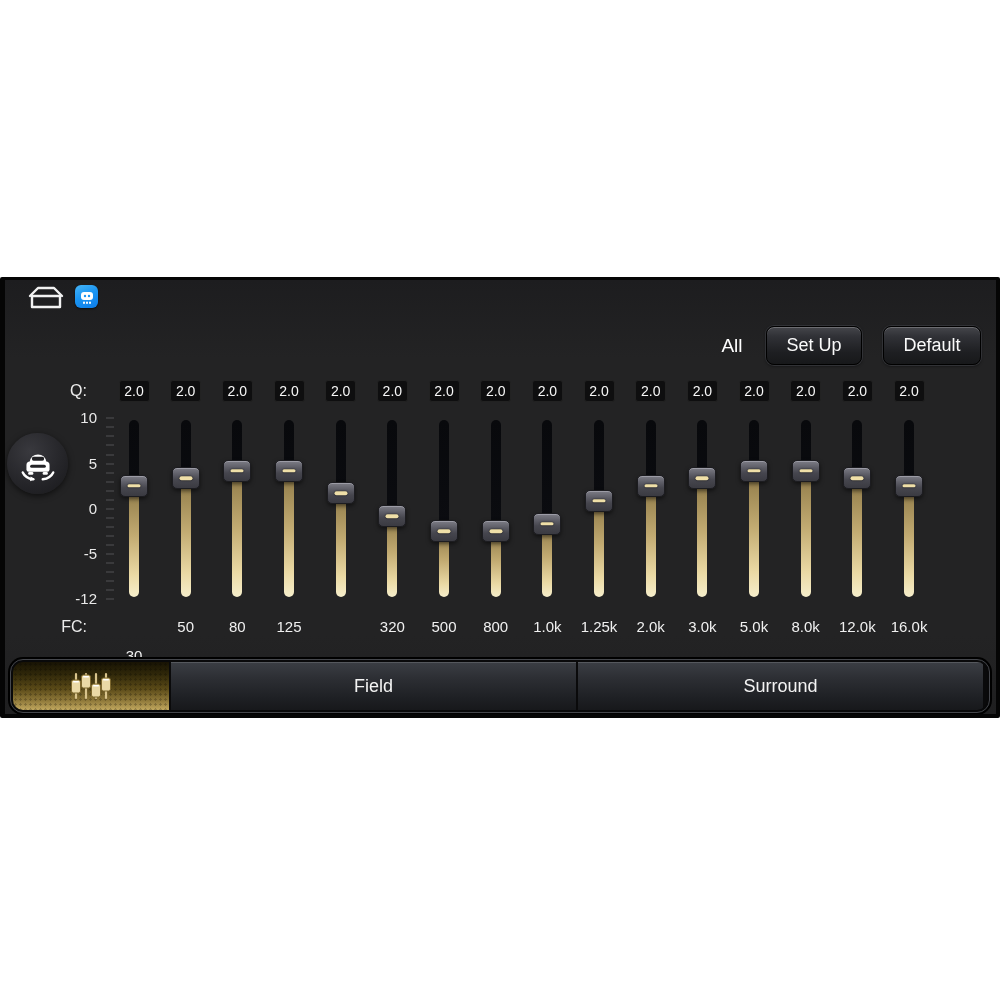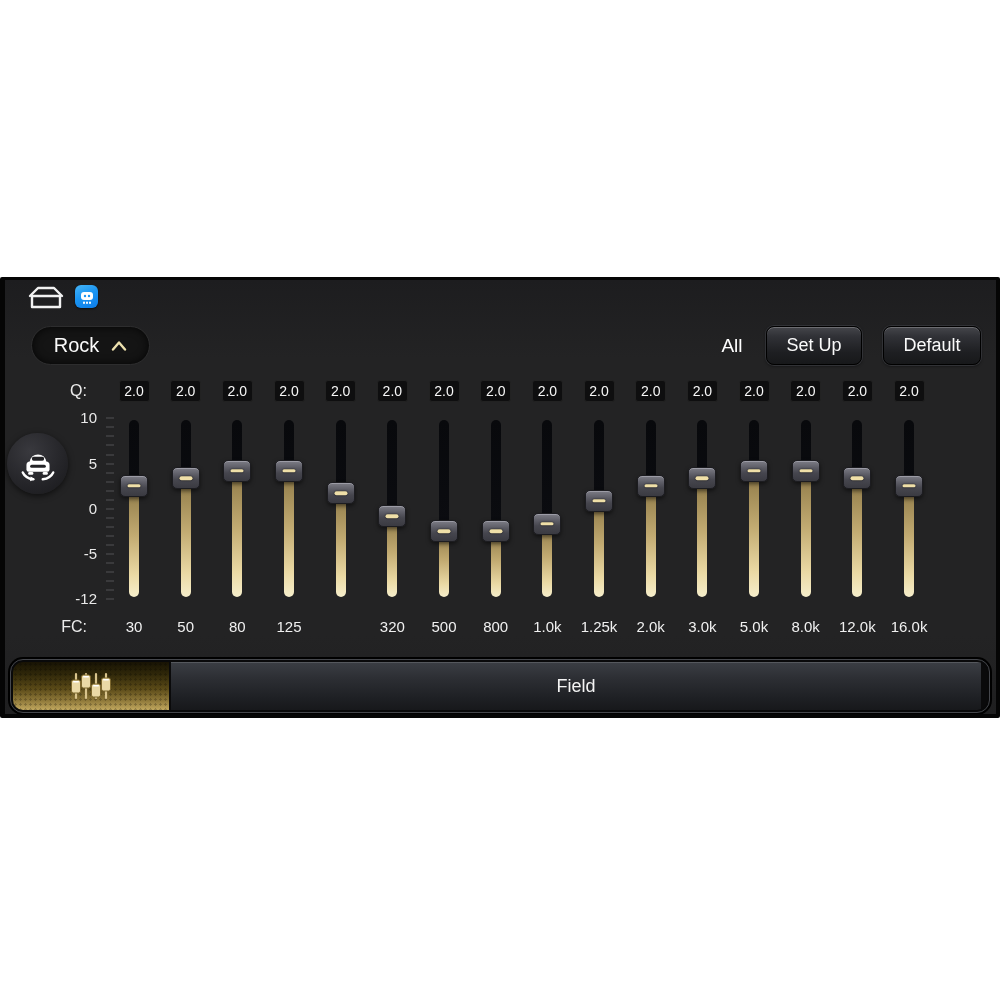--- a/index.html
+++ b/index.html
@@ -93,26 +93,20 @@
           <rect x="2" y="3" width="12" height="8" rx="3" fill="#fff"></rect>
           <circle cx="6" cy="7" r="1.2" fill="#1b95f2"></circle>
           <circle cx="10" cy="7" r="1.2" fill="#1b95f2"></circle>
           <rect x="4" y="12.5" width="2" height="2.5" rx="1" fill="#fff"></rect>
           <rect x="7" y="12.5" width="2" height="2.5" rx="1" fill="#fff"></rect>
           <rect x="10" y="12.5" width="2" height="2.5" rx="1" fill="#fff"></rect>
         </svg>
       </div>
 
 
-      <div class="preset-pill">
-        <span>Rock</span>
-        <svg width="16" height="10" viewBox="0 0 16 10">
-          <polyline points="2,8.5 8,1.5 14,8.5" fill="none" stroke="#ece0ad" stroke-width="2.4" stroke-linecap="round" stroke-linejoin="round"></polyline>
-        </svg>
-      </div>
       <div class="all-label">All</div>
       <div class="hdr-btn setup-btn">Set Up</div>
       <div class="hdr-btn default-btn">Default</div>
 
       <div class="q-label">Q:</div>
       <div class="fc-label">FC:</div>
 
       <div class="car-btn">
         <svg width="42" height="42" viewBox="0 0 40 40">
           <path d="M12 18 q1.5 -7 8 -7 q6.5 0 8 7 z" fill="#fff"></path>
@@ -155,21 +149,21 @@
           <div class="scale-lbl" style="top: 264.05px;">-5</div>
           <div class="scale-lbl" style="top: 309.3px;">-12</div>
           <div class="q-box" style="left: 113.5px;">2.0</div>
           <div class="slider" style="left: 109px; top: 140px; height: 177px;">
             <div class="track" style="left: 15px; top: 0px; width: 10px; height: 177px;"></div>
             <div class="fill" style="left: 15px; top: 65.85px; width: 10px; height: 111.15px;"></div>
             <div class="thumb" style="left: 6px; top: 54.85px;">
               <div class="dash"></div>
             </div>
           </div>
-          <div class="fc-val" style="left: 101px;">30</div>
+          <div class="fc-val" style="left: 101px; margin-top: 29px;">30</div>
           <div class="q-box" style="left: 165.17px;">2.0</div>
           <div class="slider" style="left: 160.67px; top: 140px; height: 177px;">
             <div class="track" style="left: 15px; top: 0px; width: 10px; height: 177px;"></div>
             <div class="fill" style="left: 15px; top: 58.3px; width: 10px; height: 118.7px;"></div>
             <div class="thumb" style="left: 6px; top: 47.3px;">
               <div class="dash"></div>
             </div>
           </div>
           <div class="fc-val" style="left: 152.67px;">50</div>
           <div class="q-box" style="left: 216.84px;">2.0</div>
@@ -320,20 +314,21 @@
                   <rect x="6" y="10" width="6" height="1.6" rx=".8"></rect>
                   <rect x="16" y="5" width="6" height="1.6" rx=".8"></rect>
                   <rect x="26" y="14" width="6" height="1.6" rx=".8"></rect>
                   <rect x="36" y="8" width="6" height="1.6" rx=".8"></rect>
                 </g>
             </svg>
           </div>
           <div class="tab-div"></div>
           <div class="tab text">Field</div>
           <div class="tab-div"></div>
+          <div class="tab text">Surround</div>
           <div class="tab-div"></div>
           <div class="tab-div"></div>
         </div>
       </div>
 
     </div>
   </div>
 </div>
 
 </body></html>

